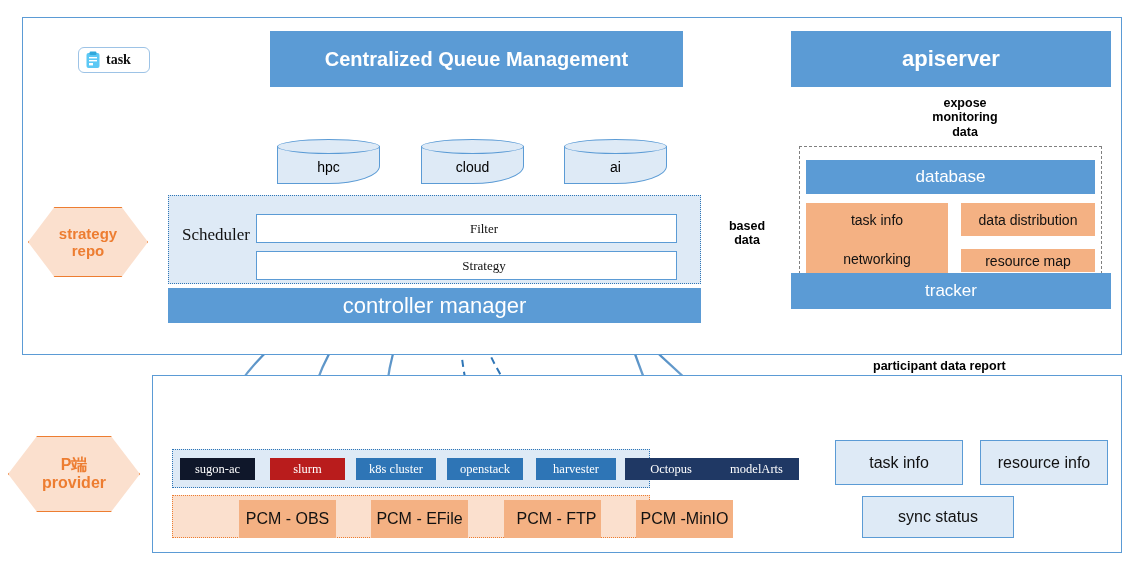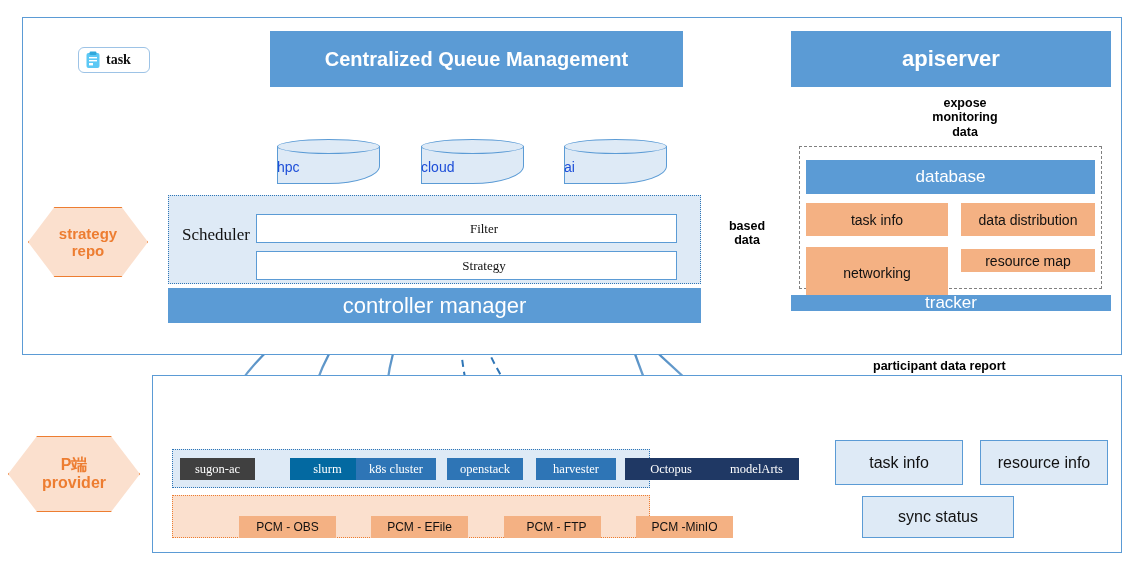--- a/index.html
+++ b/index.html
@@ -16,38 +16,38 @@
 
   
   .bar{position:absolute;background:#5B9BD5;color:#fff;display:flex;
        align-items:center;justify-content:center;box-sizing:border-box;}
   .bar.bold{font-weight:bold;}
 
   #cqm{left:270px;top:31px;width:413px;height:56px;font-size:20px;font-weight:bold;}
   #apiserver{left:791px;top:31px;width:320px;height:56px;font-size:22px;font-weight:bold;}
   #controller-manager{left:168px;top:288px;width:533px;height:35px;font-size:22px;}
   #database{left:806px;top:160px;width:289px;height:34px;font-size:17px;}
-  #tracker{left:791px;top:295px;width:320px;height:16px;font-size:17px;justify-content:center;}
+  #tracker{left:791px;top:273px;width:320px;height:36px;font-size:17px;justify-content:center;}
 
   
   #task-chip{position:absolute;left:78px;top:47px;width:72px;height:26px;
      border:1.3px solid #9DC3E6;border-radius:6px;background:#fff;
      display:flex;align-items:center;gap:5px;padding-left:6px;box-sizing:border-box;}
   #task-chip .lbl{font-family:"Liberation Serif","DejaVu Serif",serif;
      font-weight:bold;font-size:14px;color:#111;}
 
   
   .cyl{position:absolute;width:103px;height:48px;}
   .cyl .body{position:absolute;left:0;top:7px;width:103px;height:38px;
      background:#DEEAF6;border:1.2px solid #5B9BD5;border-radius:0 0 50%/0 0 18px 18px;
      box-sizing:border-box;}
   .cyl .top{position:absolute;left:0;top:0;width:103px;height:15px;
      background:#DEEAF6;border:1.2px solid #5B9BD5;border-radius:50%;box-sizing:border-box;}
-  .cyl .txt{position:absolute;left:0;top:20px;width:103px;
-     font-size:14px;color:#1d4ed8;}
+  .cyl .txt{position:absolute;left:0;top:20px;width:103px;text-align:center;
+     font-size:14px;color:#000000;}
   #cyl-hpc{left:277px;top:139px;}
   #cyl-cloud{left:421px;top:139px;}
   #cyl-ai{left:564px;top:139px;}
 
   
   #sched-box{position:absolute;left:168px;top:195px;width:533px;height:89px;
      background:#DEEAF6;border:1.7px dotted #2E75B6;box-sizing:border-box;}
   #sched-label{position:absolute;left:176px;top:225px;width:80px;text-align:center;
      font-family:"Liberation Serif","DejaVu Serif",serif;font-size:17px;color:#111;}
   .sched-row{position:absolute;left:256px;width:421px;height:29px;background:#fff;
@@ -65,33 +65,33 @@
   #hex-strategy{left:28px;top:207px;width:118px;height:68px;font-size:15px;line-height:1.15;}
   #hex-provider{left:8px;top:436px;width:130px;height:74px;font-size:16px;line-height:1.15;}
 
   
   #db-group{position:absolute;left:799px;top:146px;width:303px;height:143px;
      border:1.4px dashed #808080;background:#fff;box-sizing:border-box;}
   .db-cell{position:absolute;background:#F4B183;color:#111;display:flex;
      align-items:center;justify-content:center;font-size:14px;box-sizing:border-box;}
   #db-taskinfo{left:806px;top:203px;width:142px;height:33px;}
   #db-datadist{left:961px;top:203px;width:134px;height:33px;}
-  #db-networking{left:806px;top:247px;width:142px;height:51px;}
+  #db-networking{left:806px;top:233px;width:142px;height:51px;}
   #db-resourcemap{left:961px;top:249px;width:134px;height:23px;}
 
   
   #prov-row{position:absolute;left:172px;top:449px;width:478px;height:39px;
      background:#DEEAF6;border:1.5px dotted #2E75B6;box-sizing:border-box;}
   #pcm-row{position:absolute;left:172px;top:495px;width:478px;height:43px;
      background:#FBE0CE;border:1.5px dotted #ED7D31;box-sizing:border-box;}
   .prov{position:absolute;top:458px;height:22px;display:flex;align-items:center;
      justify-content:center;color:#fff;font-size:12.5px;box-sizing:border-box;
      font-family:"Liberation Serif","DejaVu Serif",serif;}
-  .pcm{position:absolute;top:516px;height:22px;background:#F4B183;color:#111;
-     display:flex;align-items:center;justify-content:center;font-size:12px;
+  .pcm{position:absolute;top:500px;height:38px;background:#F4B183;color:#111;
+     display:flex;align-items:center;justify-content:center;font-size:16px;
      box-sizing:border-box;}
 
   
   .infobox{position:absolute;background:#DEEAF6;border:1.2px solid #5B9BD5;
      display:flex;align-items:center;justify-content:center;font-size:16px;
      color:#111;box-sizing:border-box;}
   #info-taskinfo{left:835px;top:440px;width:128px;height:45px;}
   #info-resourceinfo{left:980px;top:440px;width:128px;height:45px;}
   #info-syncstatus{left:862px;top:496px;width:152px;height:42px;text-align:center;}
 
@@ -252,24 +252,24 @@
   <div class="panel-bottom"></div>
 
   <div class="hex" id="hex-provider">
     <span>P端</span>
     <span>provider</span>
   </div>
 
   <div id="prov-row"></div>
   <div id="pcm-row"></div>
 
-  <div class="prov" style="left:180px;width:75px;background:#404040;">
+  <div class="prov" style="left:180px;width:75px;background:#0f172a;">
     <span>sugon-ac</span>
     </div>
-  <div class="prov" style="left:270px;width:75px;background:#0369a1;margin-left:20px;">
+  <div class="prov" style="left:270px;width:75px;background:#b91c1c;">
     <span>slurm</span>
     </div>
   <div class="prov" style="left:356px;width:80px;background:#2E75B6;">
     <span>k8s cluster</span>
     </div>
   <div class="prov" style="left:447px;width:76px;background:#2E75B6;">
     <span>openstack</span>
     </div>
   <div class="prov" style="left:536px;width:80px;background:#2E75B6;">
     <span>harvester</span>

